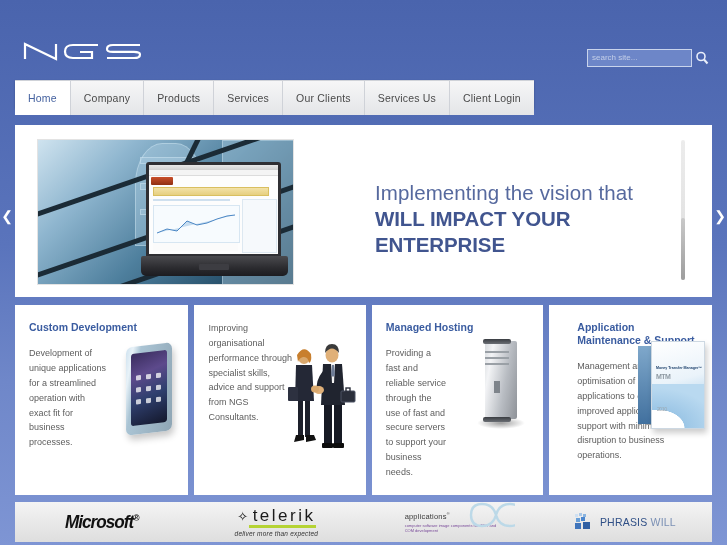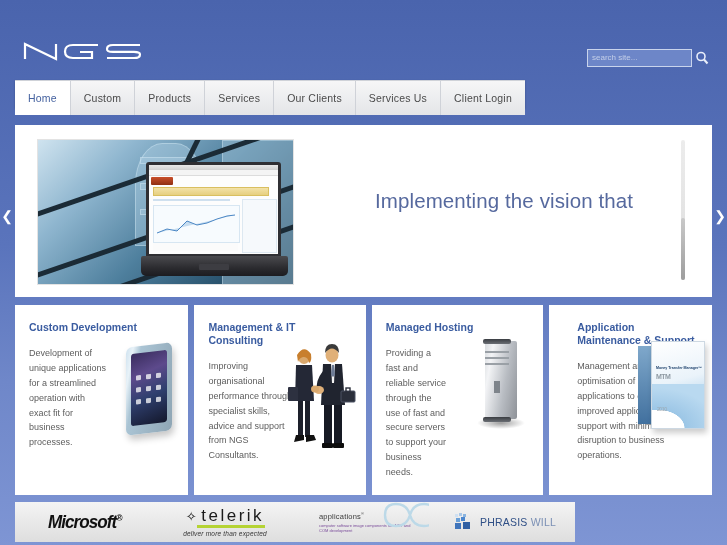--- a/index.html
+++ b/index.html
@@ -73,21 +73,21 @@
   }
   .screen{width:100%;height:100%;background:#fdfdfd;overflow:hidden;position:relative;}
   .scr-bar{position:absolute;left:0;width:100%;}
   .base{
     position:absolute;left:0;top:94px;width:147px;height:20px;
     background:linear-gradient(180deg,#4a4a4e 0%,#2b2b2f 60%,#1c1c20 100%);
     border-radius:2px 2px 5px 5px;
   }
   .trackpad{position:absolute;left:58px;top:8px;width:30px;height:6px;background:#3d3d42;border-radius:1px;}
   .hero-text{
-    position:absolute;left:360px;top:63px;width:320px;
+    position:absolute;left:360px;top:55px;width:320px;
     color:#52679f;
   }
   .hero-line1{font-size:20.5px;letter-spacing:.1px;color:#56699e;line-height:1.25;}
   .hero-line2{font-size:20.5px;font-weight:bold;color:#41558f;line-height:1.3;letter-spacing:-.1px;}
   .hero-scroll{
     position:absolute;right:27px;top:15px;width:4px;height:140px;
     background:linear-gradient(180deg,#ececec,#dcdcdc);border-radius:2px;
   }
   .hero-scroll i{
     position:absolute;left:0;top:78px;width:4px;height:62px;display:block;
@@ -166,21 +166,21 @@
   }
   .box-cap{position:absolute;left:4px;top:24px;font-size:3.6px;color:#1b3f6a;font-weight:bold;}
   .box-logo{position:absolute;left:4px;top:31px;font-size:7px;color:#8f9aa3;font-weight:bold;letter-spacing:-.5px;}
   .box-swoosh{
     position:absolute;left:0;bottom:0;width:52px;height:44px;
     background:radial-gradient(ellipse 60px 40px at 10% 100%,#ffffff 45%,#9cc6e6 46%,#b9d9f0 100%);
   }
   .box-yr{position:absolute;left:5px;bottom:16px;font-size:5px;color:#9ba6ae;letter-spacing:-.4px;}
   
   .footer{
-    position:absolute;left:15px;top:502px;width:560px;height:40px;
+    position:absolute;left:15px;top:502px;width:697px;height:40px;
     background:linear-gradient(180deg,#f4f4f4 0%,#eaeaea 45%,#dedede 100%);
     display:flex;align-items:center;
   }
   .logo-slot{
     flex:1;display:flex;align-items:center;justify-content:center;
     height:100%;position:relative;
   }
   .ms-logo{
     font-family:"Liberation Sans",sans-serif;font-weight:bold;font-style:italic;
     font-size:18px;color:#111;letter-spacing:-1px;transform:scaleX(.95);
@@ -230,21 +230,21 @@
         </svg>
       </span>
     </div>
   </div>
 
   <div class="nav">
     <div class="nav-item active">
         <span>Home</span>
       </div>
     <div class="nav-item">
-        <span>Custom</span>
+        <span>Company</span>
       </div>
     <div class="nav-item">
         <span>Products</span>
       </div>
     <div class="nav-item">
         <span>Services</span>
       </div>
     <div class="nav-item">
         <span>Our Clients</span>
       </div>
@@ -287,20 +287,21 @@
           </div>
         </div>
         <div class="base">
           <div class="trackpad"></div>
         </div>
       </div>
     </div>
 
     <div class="hero-text">
       <div class="hero-line1">Implementing the vision that</div>
+      <div class="hero-line2">WILL IMPACT YOUR ENTERPRISE</div>
     </div>
 
     <div class="hero-scroll">
         <i></i>
       </div>
   </div>
 
   <div class="arrow left">❮</div>
   <div class="arrow right">❯</div>
 
@@ -319,21 +320,20 @@
           <span class="phone-ico" style="left:15px;top:34px;"></span>
           <span class="phone-ico" style="left:25px;top:34px;"></span>
           <span class="phone-ico" style="left:5px;top:46px;"></span>
           <span class="phone-ico" style="left:15px;top:46px;"></span>
           <span class="phone-ico" style="left:25px;top:46px;"></span>
         </div>
       </div>
     </div>
 
     <div class="card c2">
-      <div class="card-title">Management &amp; IT Consulting</div>
       <div class="card-body">Improving organisational performance through specialist skills, advice and support from NGS Consultants.</div>
       <div class="card-art people">
         <svg width="70" height="108" viewBox="0 0 70 108">
 
           <ellipse cx="18" cy="14" rx="6" ry="7" fill="#d9a86d"></ellipse>
           <path d="M11,12 q7,-11 14,-1 q1,8 -2,9 q-1,-7 -6,-6 q-4,1 -5,5 z" fill="#c87f2e"></path>
           <path d="M10,22 L26,22 L28,58 L9,58 Z" fill="#242836"></path>
           <rect x="12" y="58" width="5" height="36" fill="#1d202b"></rect>
           <rect x="19" y="58" width="5" height="36" fill="#1d202b"></rect>
           <path d="M10,92 l8,0 l0,5 l-10,2 z" fill="#111"></path>

